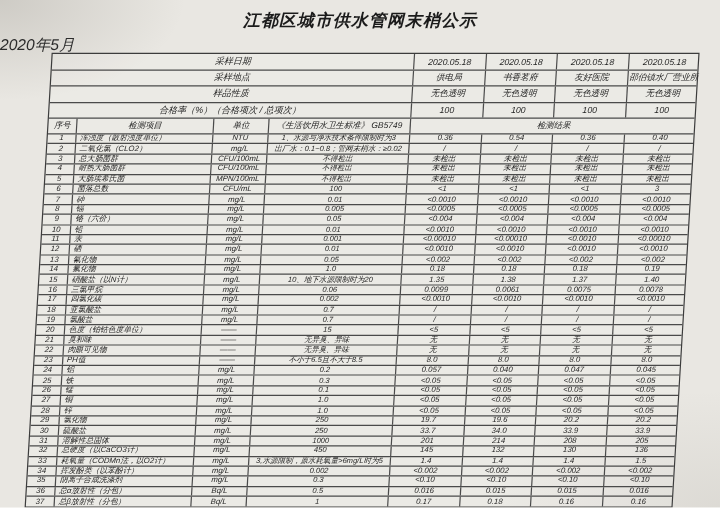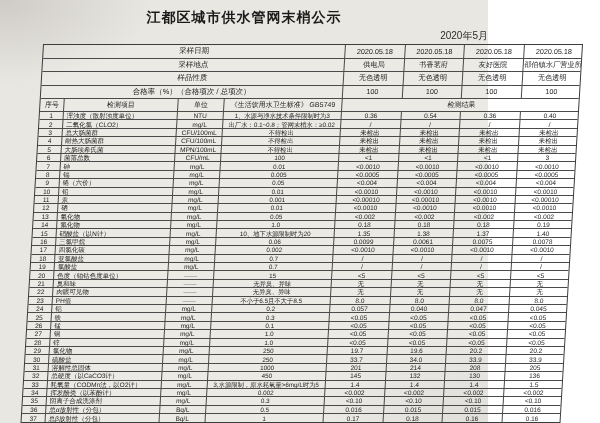--- a/index.html
+++ b/index.html
@@ -3,32 +3,33 @@
 <meta charset="utf-8">
 <style>
   * { box-sizing: border-box; margin: 0; padding: 0; }
   html, body { width: 600px; height: 423px; }
   body {
     font-family: "Liberation Sans", "DejaVu Sans", sans-serif;
     overflow: hidden;
   }
   .page {
     position: relative;
-    width: 488px; height: 423px;
+    width: 600px; height: 423px;
     background:
       radial-gradient(ellipse 220px 120px at 0% 0%, rgba(110,105,95,0.22), transparent 70%),
       radial-gradient(ellipse 260px 140px at 100% 100%, rgba(110,105,95,0.10), transparent 70%),
       #e9e7e2;
     color: #1f1f1f;
+    font-style: italic;
   }
   .title {
     text-align: center; padding-top: 9px;
     font-size: 14px; font-weight: bold; letter-spacing: 1px; color: #1b1b1b;
   }
-  .subtitle { text-align: right; font-size: 10px; margin-top: 2px; color: #2c2c2c; }
+  .subtitle { text-align: left; font-size: 13px; margin-top: 2px; color: #2c2c2c; }
 
   .doc-table {
     position: absolute; left: 43px; top: 44px; width: 540px;
     border: 1.5px solid #3c3c3c;
     transform: skewX(-3.4deg);
     transform-origin: 0 0;
     background: rgba(255,255,255,0.12);
   }
   .row {
     display: grid;

